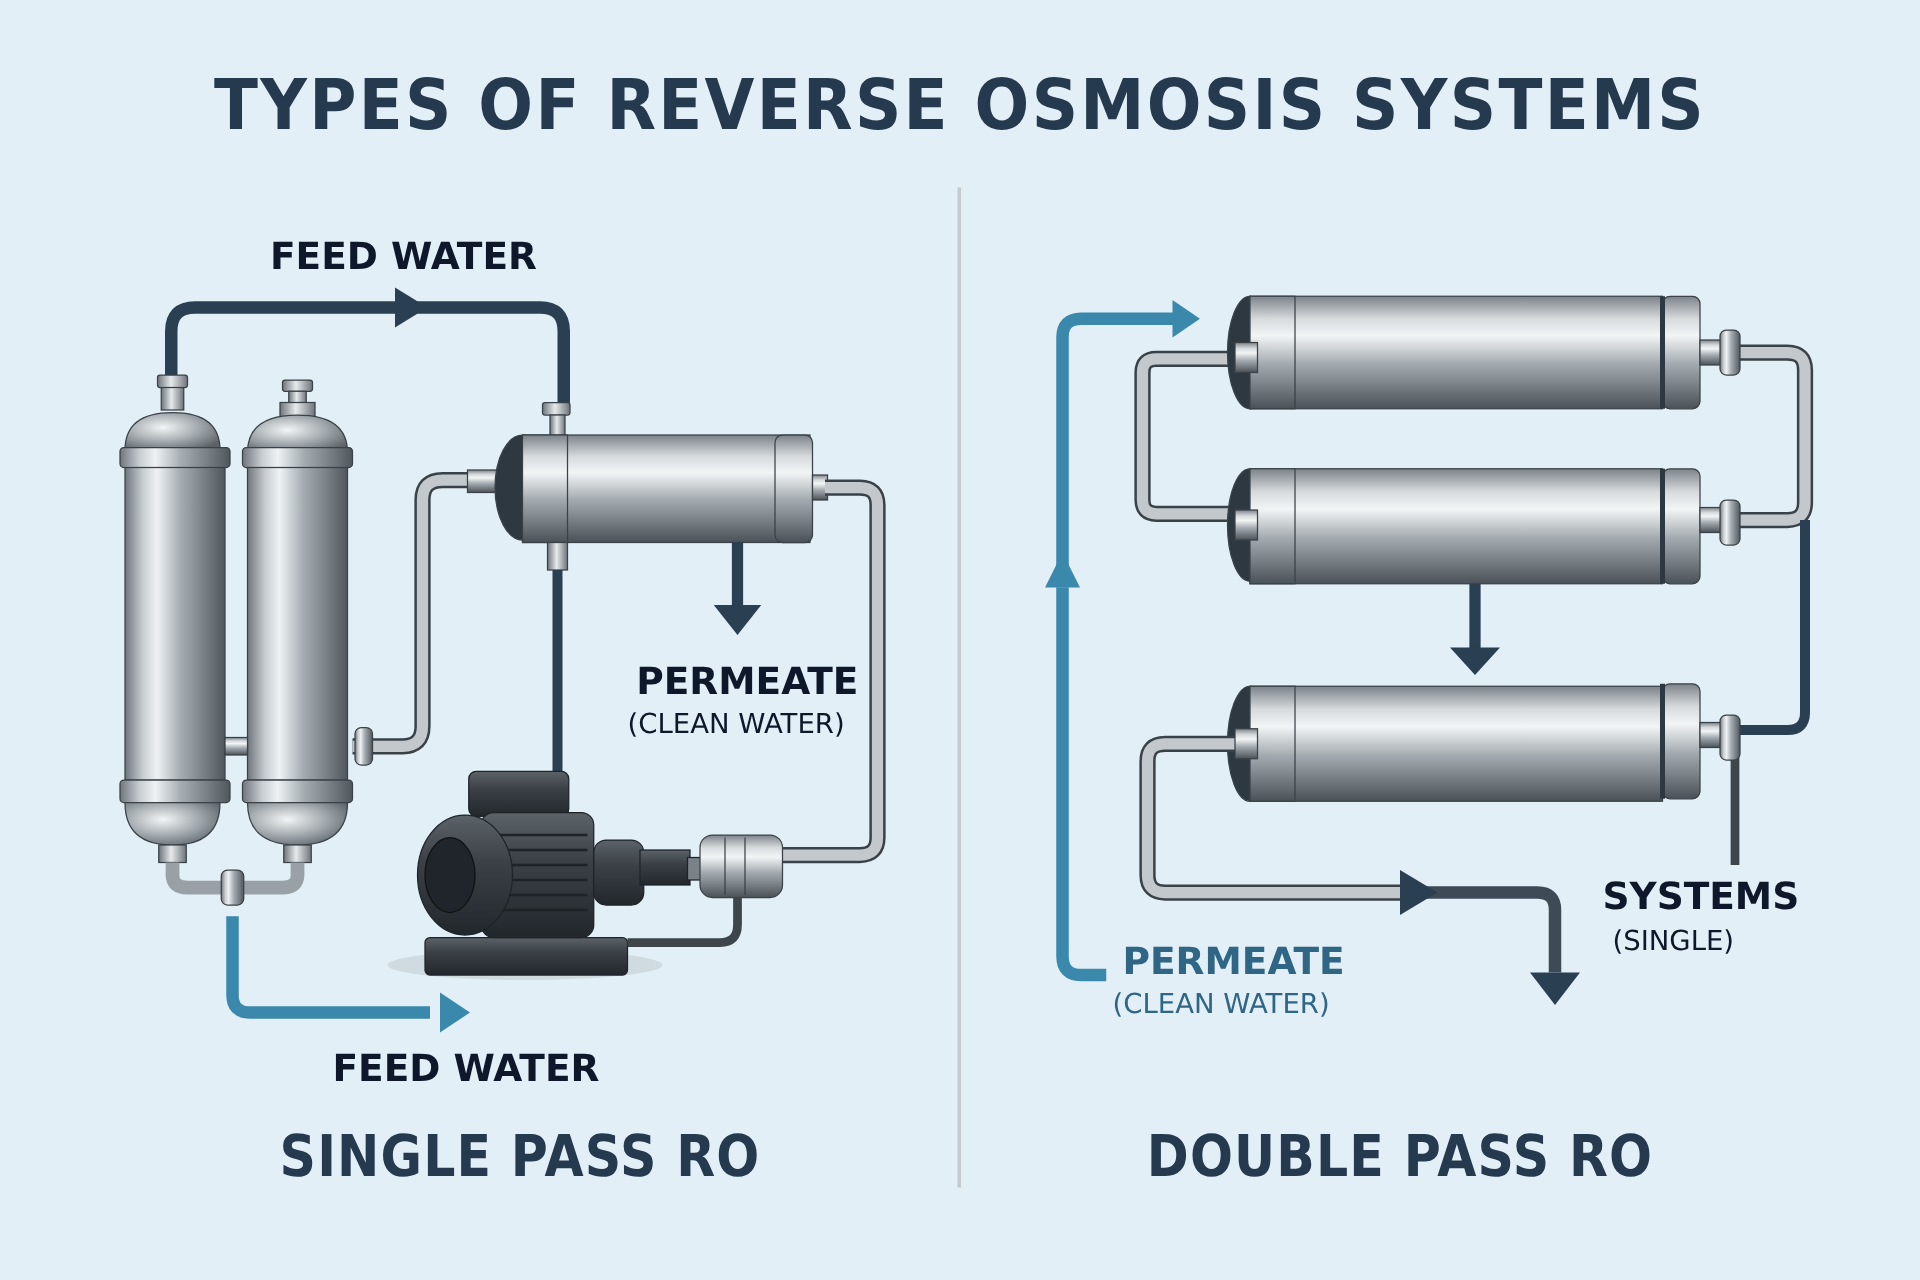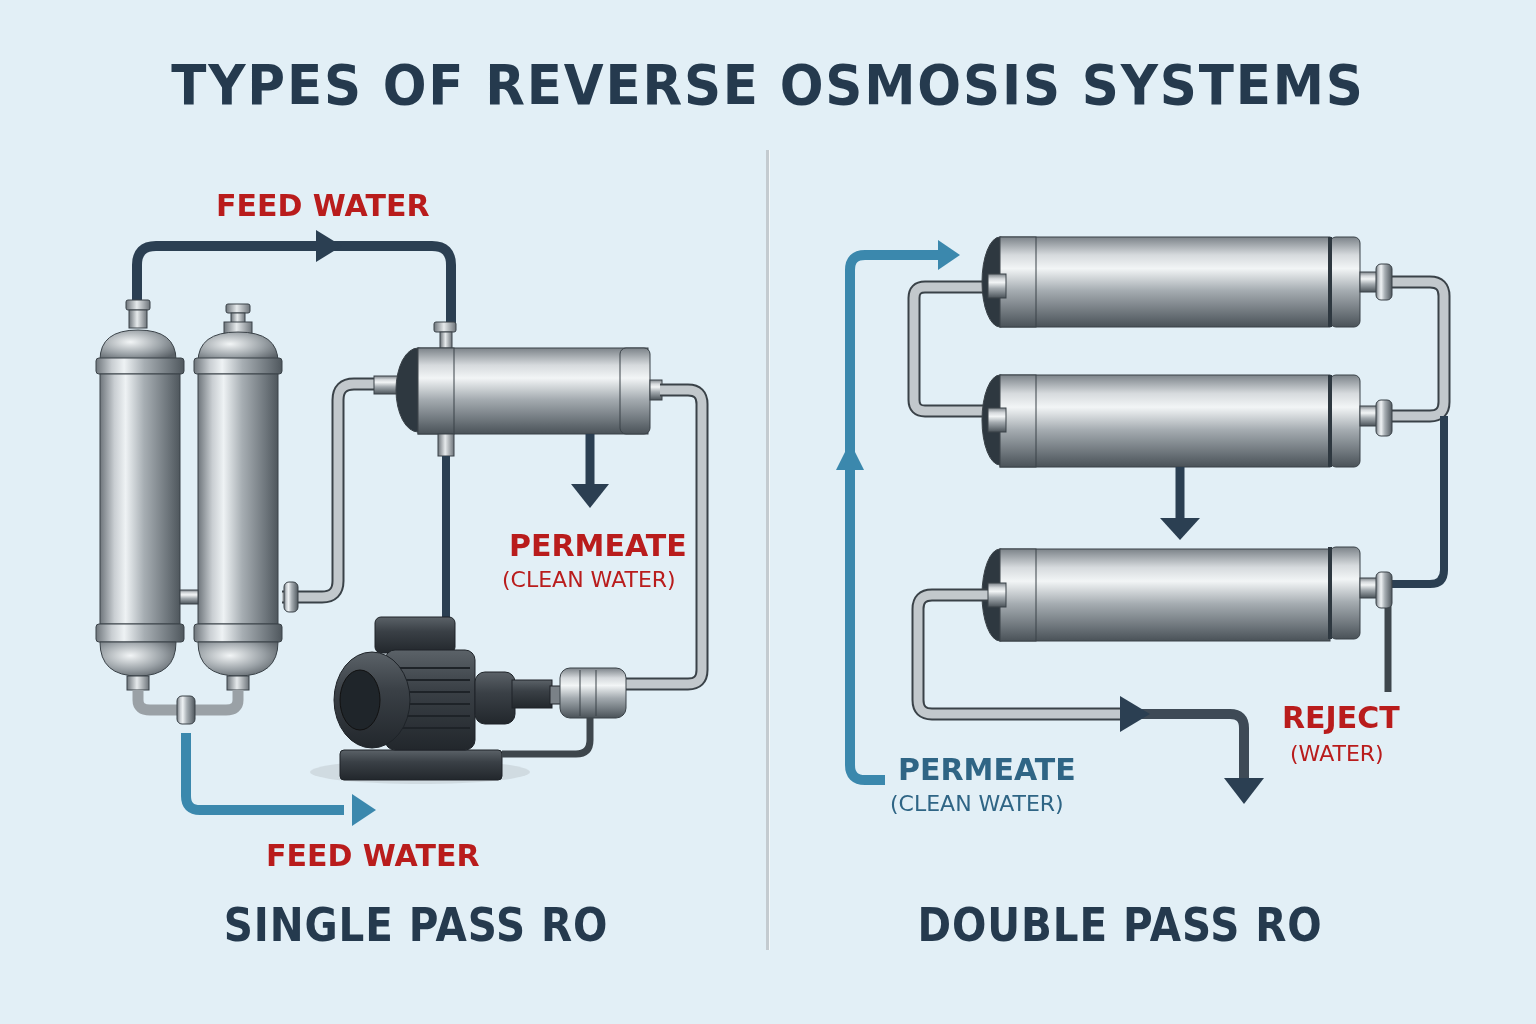--- a/index.html
+++ b/index.html
@@ -14,21 +14,21 @@
     font-family: "DejaVu Sans", sans-serif; font-weight: bold;
     font-size: 56px; letter-spacing: 2px; color: #253a4e;
     transform: scaleX(0.92);
   }
   .divider {
     position: absolute; left: 766px; top: 150px; width: 3px; height: 800px;
     background: #c4cbd0; border-right: 1px solid #f4f9fb;
   }
   .lbl {
     position: absolute; font-family: "DejaVu Sans", sans-serif; font-weight: bold;
-    color: #b91c1c; white-space: nowrap; text-align: center;
+    color: #0f172a; white-space: nowrap; text-align: center;
   }
   .sub { font-weight: normal; }
   .footer {
     position: absolute; top: 898px; font-size: 46px; font-weight: bold;
     color: #253a4e; letter-spacing: 1px; transform: scaleX(0.88); transform-origin: center;
   }
   svg.diagram { position: absolute; left: 0; top: 0; }
 </style>
 </head>
 <body>
@@ -225,17 +225,17 @@
   </g>
 </svg>
 
 <div class="lbl" style="left:216px; top:188px; font-size:30px;">FEED WATER</div>
 <div class="lbl" style="left:509px; top:528px; font-size:30px;">PERMEATE</div>
 <div class="lbl sub" style="left:502px; top:567px; font-size:22px;">(CLEAN WATER)</div>
 <div class="lbl" style="left:266px; top:838px; font-size:30px;">FEED WATER</div>
 
 <div class="lbl" style="left:898px; top:752px; font-size:30px; color:#2f6585;">PERMEATE</div>
 <div class="lbl sub" style="left:890px; top:791px; font-size:22px; color:#2f6585;">(CLEAN WATER)</div>
-<div class="lbl" style="left:1282px; top:700px; font-size:30px;">REJECT</div>
-<div class="lbl sub" style="left:1290px; top:741px; font-size:22px;">(WATER)</div>
+<div class="lbl" style="left:1282px; top:700px; font-size:30px;">SYSTEMS</div>
+<div class="lbl sub" style="left:1290px; top:741px; font-size:22px;">(SINGLE)</div>
 
 <div class="footer" style="left:186px; width:460px; text-align:center;">SINGLE PASS RO</div>
 <div class="footer" style="left:880px; width:480px; text-align:center;">DOUBLE PASS RO</div>
 
 </body></html>

